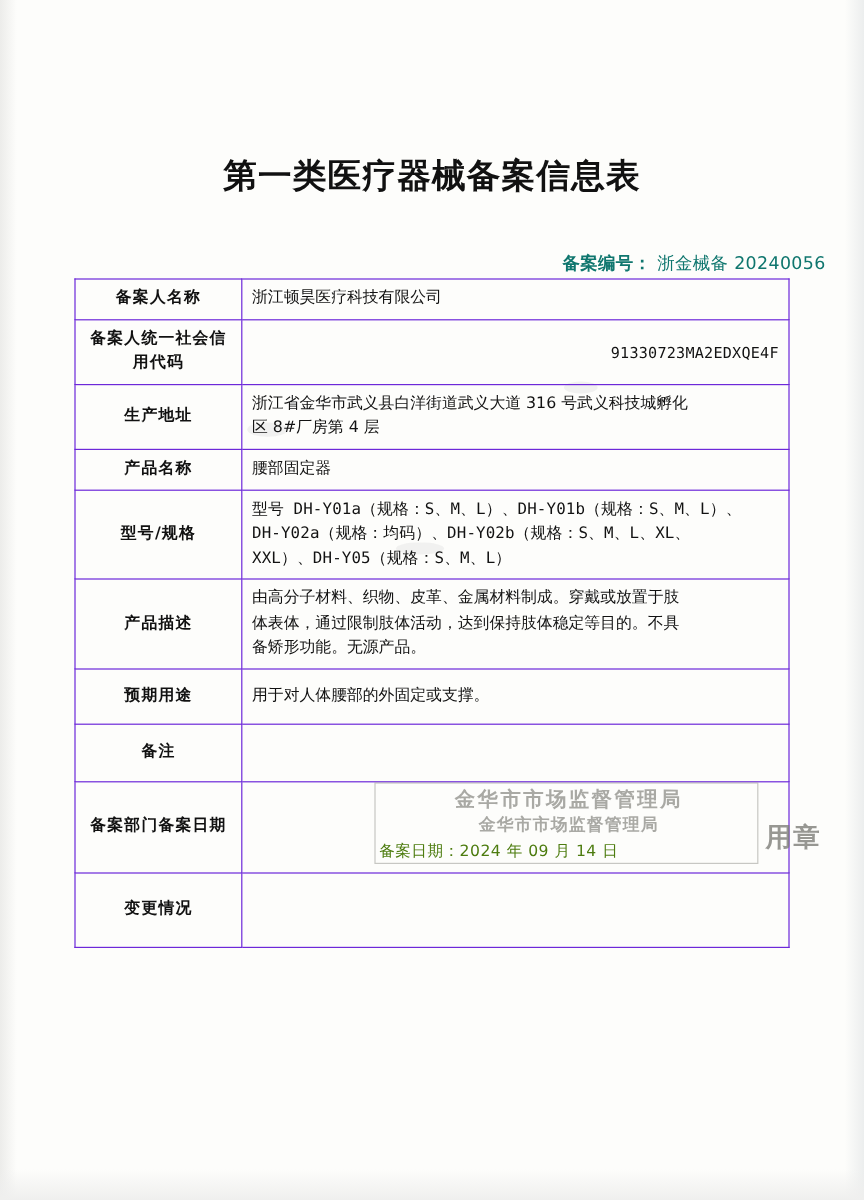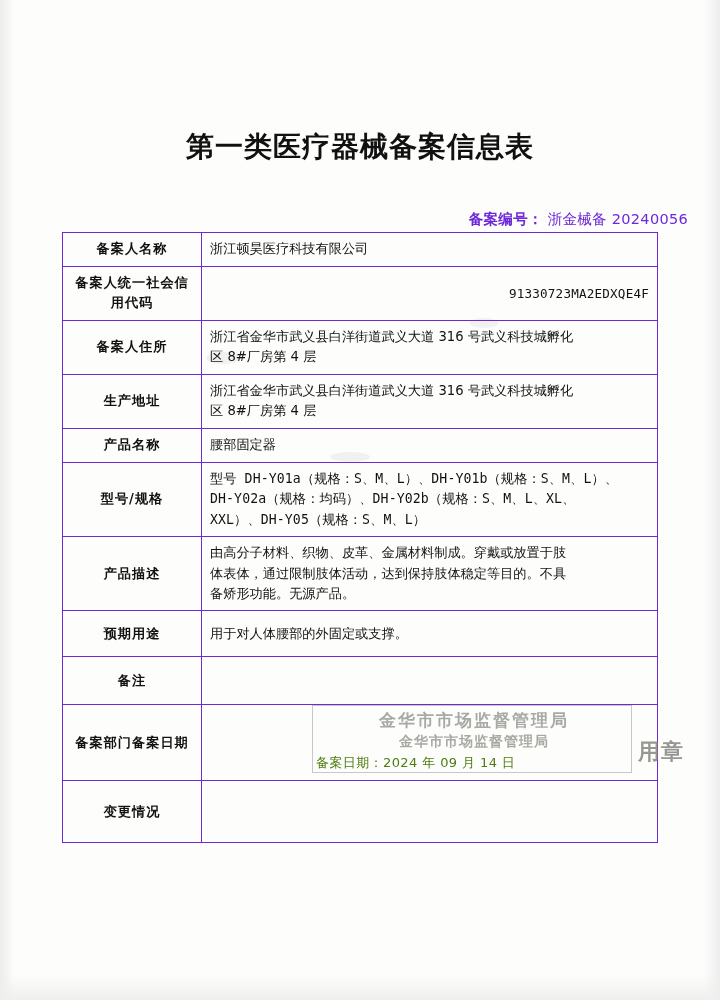--- a/index.html
+++ b/index.html
@@ -52,21 +52,21 @@
     letter-spacing: 1px;
     color: #111;
     font-family: "DejaVu Sans", "Liberation Sans", sans-serif;
   }
 
   .record-no {
     position: absolute;
     top: 210px;
     right: 32px;
     font-size: 14.5px;
-    color: #6d28d9;
+    color: #0f766e;
     letter-spacing: 0.3px;
   }
   .record-no .label { font-weight: bold; }
 
   table.form {
     position: absolute;
     top: 232px;
     left: 62px;
     width: 596px;
     border-collapse: collapse;
@@ -206,27 +206,20 @@
 
       <tr class="r-h2">
         <td class="key">
           <span>备案人统一社会信用代码</span>
         </td>
         <td class="val">
           <span class="line mono">91330723MA2EDXQE4F</span>
         </td>
       </tr>
 
-      <tr class="r-h3">
-        <td class="key">备案人住所</td>
-        <td class="val">
-          <span class="line">浙江省金华市武义县白洋街道武义大道 316 号武义科技城孵化</span>
-          <span class="line">区 8#厂房第 4 层</span>
-        </td>
-      </tr>
 
       <tr class="r-h3">
         <td class="key">生产地址</td>
         <td class="val">
           <span class="line">浙江省金华市武义县白洋街道武义大道 316 号武义科技城孵化</span>
           <span class="line">区 8#厂房第 4 层</span>
         </td>
       </tr>
 
       <tr class="r-h4">

